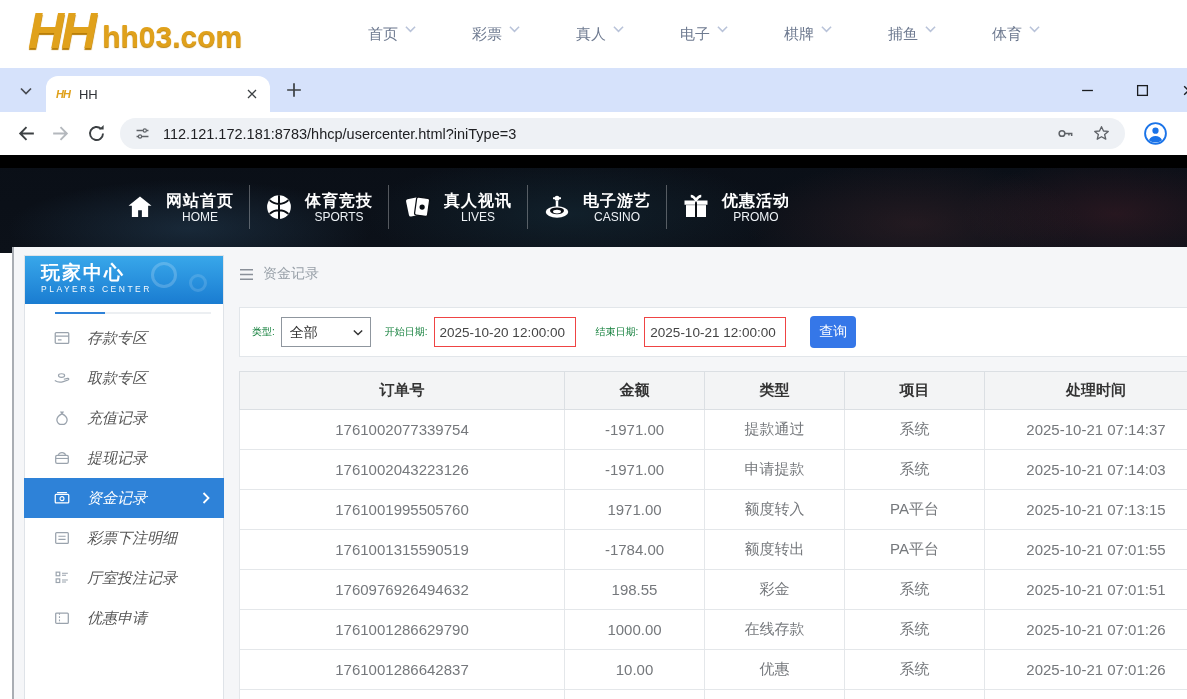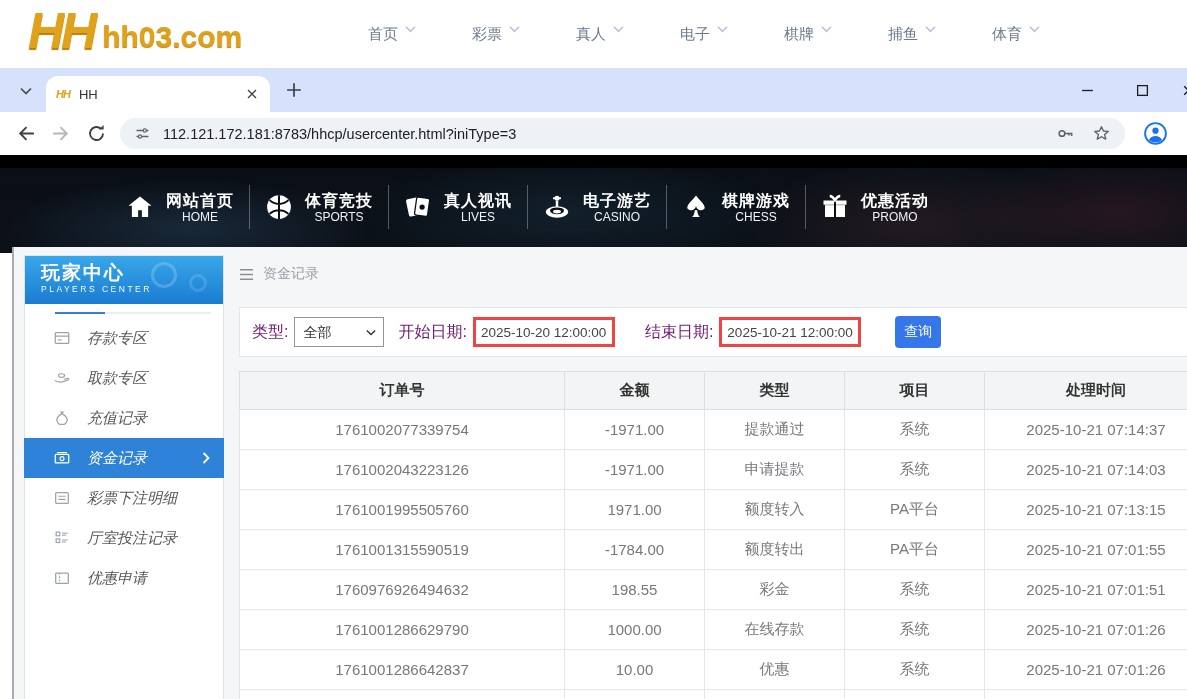--- a/index.html
+++ b/index.html
@@ -98,27 +98,27 @@
   .sb-item.selected .sb-icon{color:#fff;}
   .sb-arrow{position:absolute;right:14px;width:8px;height:12px;color:#fff;display:none;}
   .sb-item.selected .sb-arrow{display:block;}
 
   
   .main{position:absolute;left:225px;top:8px;right:0;bottom:0;}
   .breadcrumb{height:38px;display:flex;align-items:center;gap:9px;color:#98a0a8;font-size:14px;}
   .hamburger{width:15px;height:13px;color:#8a9099;}
   .filter-box{margin-top:14px;height:50px;width:955px;background:#fff;border:1px solid #e2e6ea;
     display:flex;align-items:center;padding-left:12px;}
-  .f-label{font-size:16px;color:#701a75;margin-right:6px;white-space:nowrap;}
+  .f-label{font-size:10px;color:#15803d;margin-right:6px;white-space:nowrap;}
   .sel-wrap{position:relative;width:90px;height:30px;border:1px solid #8f969e;background:#fff;margin-right:14px;}
   .sel-wrap select{appearance:none;-webkit-appearance:none;width:100%;height:100%;border:none;outline:none;
     background:transparent;font-size:14px;color:#333;padding-left:8px;font-family:inherit;}
   .sel-caret{position:absolute;right:7px;top:11px;width:10px;height:7px;color:#333;pointer-events:none;}
-  .f-input{height:30px;width:142px;border:3px solid #ef4444;font-size:13.5px;color:#444;padding:0 5px;
-    margin-right:30px;font-family:inherit;}
+  .f-input{height:30px;width:142px;border:1px solid #ef4444;font-size:13.5px;color:#444;padding:0 5px;
+    margin-right:20px;font-family:inherit;}
   .btn-search{margin-left:4px;width:46px;height:32px;background:var(--button-blue);color:#fff;border:none;
     border-radius:4px;font-size:14px;cursor:pointer;font-family:inherit;}
 
   
   table.records{margin-top:14px;border-collapse:collapse;width:968px;background:#fff;table-layout:fixed;}
   .records col:nth-child(1){width:325px;} .records col:nth-child(2){width:140px;}
   .records col:nth-child(3){width:140px;} .records col:nth-child(4){width:140px;}
   .records col:nth-child(5){width:223px;}
   .records th{height:38px;background:#f3f4f5;border:1px solid #dbdfe3;font-weight:bold;color:#333;font-size:15px;}
   .records td{height:40px;border:1px solid #e4e7ea;text-align:center;color:#75787c;font-size:15px;}
@@ -337,32 +337,20 @@
           </svg>
         </span>
     <span class="game-text">
       <span class="game-zh">电子游艺</span>
       <span class="game-en">CASINO</span>
     </span>
   </div>
       <div class="game-item">
     <span class="game-icon ic">
           <svg viewBox="0 0 24 24">
-            <path d="M12 2.8C9.2 6.8 5 9.3 5 13a3.9 3.9 0 0 0 7-2.2A3.9 3.9 0 0 0 19 13c0-3.7-4.2-6.2-7-10.2z" fill="currentColor"></path>
-            <path d="M11 14.5c-.1 2.8-1 4.3-2.2 5.5h6.4c-1.2-1.2-2.1-2.7-2.2-5.5z" fill="currentColor"></path>
-          </svg>
-        </span>
-    <span class="game-text">
-      <span class="game-zh">棋牌游戏</span>
-      <span class="game-en">CHESS</span>
-    </span>
-  </div>
-      <div class="game-item">
-    <span class="game-icon ic">
-          <svg viewBox="0 0 24 24">
             <rect x="4" y="10.5" width="16" height="9.5" fill="currentColor"></rect>
             <rect x="2.8" y="6.8" width="18.4" height="3.4" fill="currentColor"></rect>
             <path d="M12 6.8V20" stroke="#0a0e14" stroke-width="1.6"></path>
             <path d="M7.8 3.2c2.2 0 3.2 1.6 4.2 3.4 1-1.8 2-3.4 4.2-3.4" stroke="currentColor" stroke-width="2" fill="none"></path>
           </svg>
         </span>
     <span class="game-text">
       <span class="game-zh">优惠活动</span>
       <span class="game-en">PROMO</span>
     </span>
@@ -404,20 +392,31 @@
 
     </div>
         <div class="sb-item">
       <span class="sb-icon ic">
             <svg viewBox="0 0 20 20">
               <path d="M7.8 2.8h4.4L11 5.4H9z" fill="currentColor"></path>
               <path d="M10 5.4c-3.6 1.6-5.7 4-5.7 6.9A5.7 5.7 0 0 0 10 17.2a5.7 5.7 0 0 0 5.7-4.9c0-2.9-2.1-5.3-5.7-6.9z" fill="none" stroke="currentColor" stroke-width="1.4"></path>
             </svg>
           </span>
       <span class="sb-label">充值记录</span>
+
+    </div>
+        <div class="sb-item">
+      <span class="sb-icon ic">
+            <svg viewBox="0 0 20 20">
+              <rect x="3" y="7" width="14" height="9" rx="1.5" fill="none" stroke="currentColor" stroke-width="1.4"></rect>
+              <path d="M6.2 7c0-3.8 7.6-3.8 7.6 0" fill="none" stroke="currentColor" stroke-width="1.4"></path>
+              <path d="M3 10.5h14" stroke="currentColor" stroke-width="1.2"></path>
+            </svg>
+          </span>
+      <span class="sb-label">提现记录</span>
 
     </div>
         <div class="sb-item selected">
       <span class="sb-icon ic">
             <svg viewBox="0 0 20 20">
               <rect x="2.5" y="6" width="15" height="9.5" rx="1" fill="none" stroke="currentColor" stroke-width="1.4"></rect>
               <circle cx="10" cy="10.7" r="2.2" fill="none" stroke="currentColor" stroke-width="1.2"></circle>
               <path d="M4.5 4h11" stroke="currentColor" stroke-width="1.3"></path>
             </svg>
           </span>

